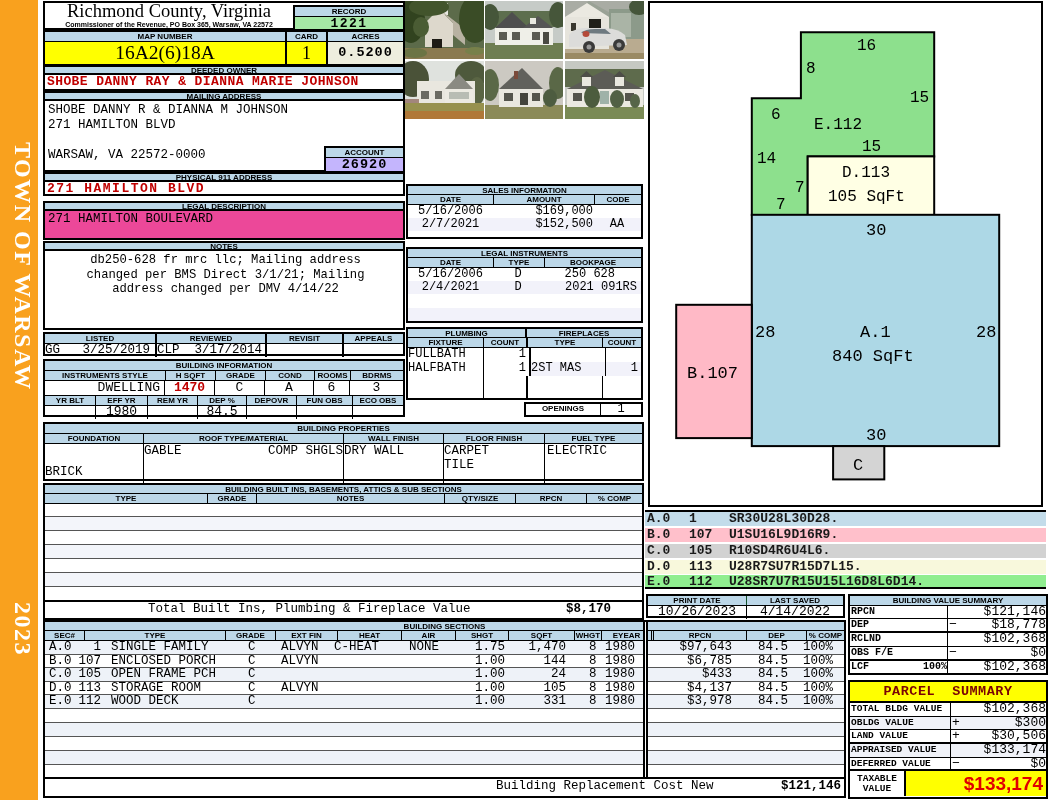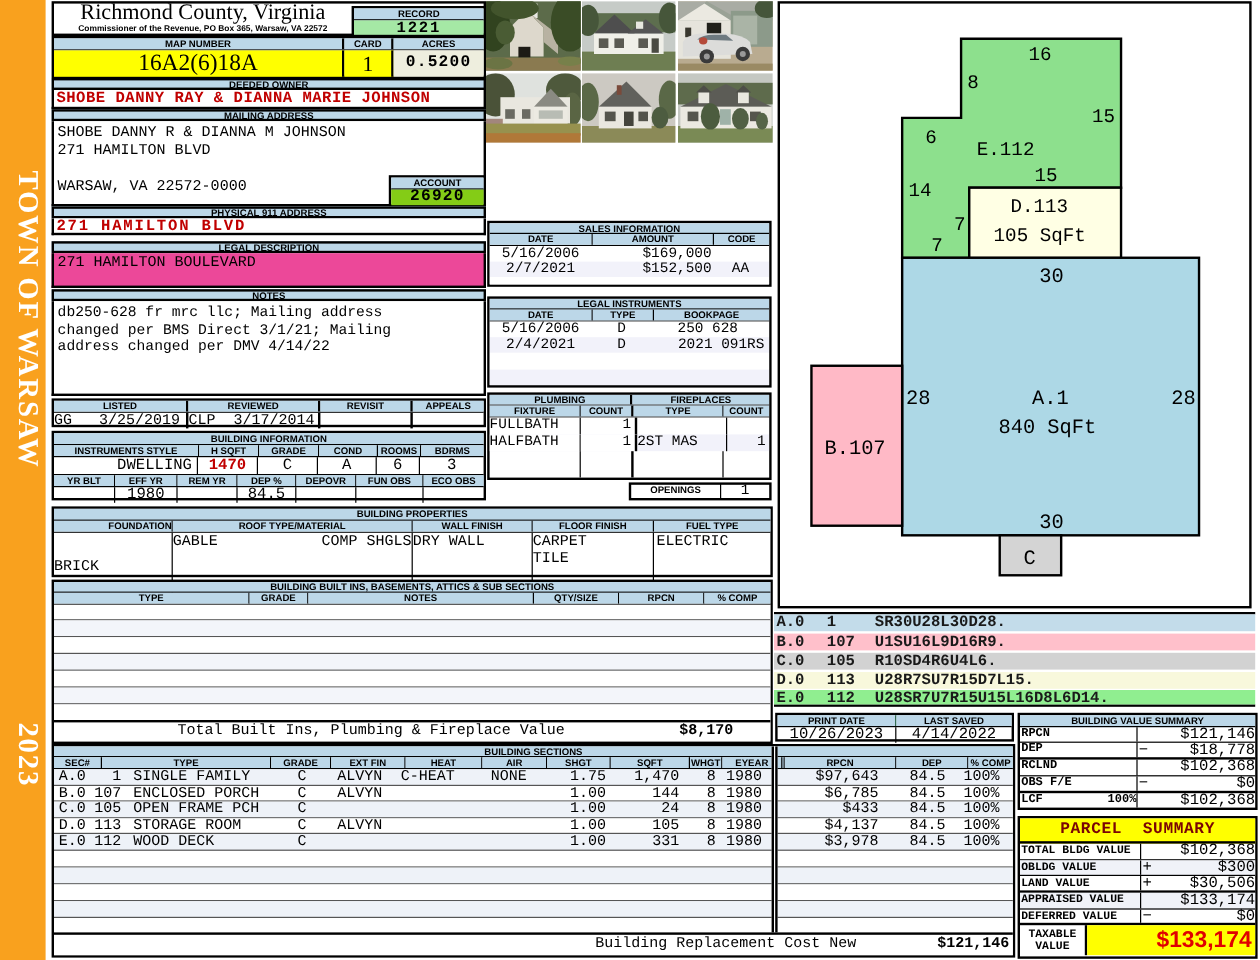--- a/index.html
+++ b/index.html
@@ -67,37 +67,37 @@
 <div class="abs mono red" style="left:43px;top:75px;width:362px;height:16px;border:2px solid #000;border-top:0;
   background:#fff;font-weight:bold;font-size:13px;line-height:14px;letter-spacing:0.4px;padding-left:2px;">SHOBE DANNY RAY &amp; DIANNA MARIE JOHNSON</div>
 
 <div class="abs hdr" style="left:43px;top:91px;width:362px;height:10px;border:2px solid #000;line-height:7px;">MAILING ADDRESS</div>
 
 <div class="abs mono" style="left:43px;top:101px;width:362px;height:71px;border:2px solid #000;border-top:0;
   background:#fff;font-size:12.5px;line-height:15px;padding:2px 0 0 3px;">SHOBE DANNY R &amp; DIANNA M JOHNSON<br>271 HAMILTON BLVD<br><br>WARSAW, VA 22572-0000</div>
 
 <div class="abs" style="left:324px;top:146px;width:81px;height:26px;border:2px solid #000;">
   <div class="hdr" style="height:9px;border-bottom:1px solid #000;">ACCOUNT</div>
-  <div class="mono" style="background:#84cc16;text-align:center;font-weight:bold;font-size:13.5px;line-height:13px;letter-spacing:1px;">26920</div>
+  <div class="mono" style="background:#c4b5fd;text-align:center;font-weight:bold;font-size:13.5px;line-height:13px;letter-spacing:1px;">26920</div>
 </div>
 
 <div class="abs hdr" style="left:43px;top:172px;width:362px;height:10px;border:2px solid #000;line-height:7px;">PHYSICAL 911 ADDRESS</div>
 
 <div class="abs mono red" style="left:43px;top:182px;width:362px;height:14px;border:2px solid #000;border-top:0;
   background:#fff;font-weight:bold;font-size:13px;line-height:13px;letter-spacing:1.5px;padding-left:2px;">271 HAMILTON BLVD</div>
 
 <div class="abs hdr" style="left:43px;top:201px;width:362px;height:10px;border:2px solid #000;line-height:7px;">LEGAL DESCRIPTION</div>
 
 <div class="abs mono" style="left:43px;top:211px;width:362px;height:29px;border:2px solid #000;border-top:0;
   background:#ec4899;font-size:12.5px;line-height:14px;padding:1px 0 0 3px;">271 HAMILTON BOULEVARD</div>
 
 <div class="abs hdr" style="left:43px;top:241px;width:362px;height:10px;border:2px solid #000;line-height:7px;">NOTES</div>
 
 <div class="abs mono" style="left:43px;top:251px;width:362px;height:79px;border:2px solid #000;border-top:0;
-  background:#fff;font-size:12.2px;line-height:14.5px;padding:2px 0 0 3px;">db250-628 fr mrc llc; Mailing address<br>changed per BMS Direct 3/1/21; Mailing<br>address changed per DMV 4/14/22</div>
+  background:#fff;font-size:12.2px;line-height:14.5px;padding:2px 0 0 3px;text-align:center;">db250-628 fr mrc llc; Mailing address<br>changed per BMS Direct 3/1/21; Mailing<br>address changed per DMV 4/14/22</div>
 
 <div class="abs" style="left:43px;top:332px;width:362px;height:24px;border:2px solid #000;">
   <div style="display:flex;height:9px;border-bottom:1px solid #000;">
     <div class="hdr" style="width:110px;border-right:2px solid #000;">LISTED</div>
     <div class="hdr" style="width:108px;border-right:2px solid #000;">REVIEWED</div>
     <div class="hdr" style="width:75px;border-right:2px solid #000;">REVISIT</div>
     <div class="hdr" style="flex:1;">APPEALS</div>
   </div>
   <div class="mono" style="display:flex;height:13px;font-size:12.5px;line-height:12px;">
     <div style="width:110px;border-right:2px solid #000;">GG&nbsp;&nbsp;&nbsp;3/25/2019</div>
@@ -218,21 +218,21 @@
 </div>
 
 <div class="abs" style="left:524px;top:401.5px;width:119px;height:15.5px;border:2px solid #000;display:flex;background:#fff;align-items:center;">
   <div style="width:74px;border-right:1px solid #000;font:bold 8px 'Liberation Sans',sans-serif;text-align:center;line-height:12px;">OPENINGS</div>
   <div class="mono" style="flex:1;text-align:center;font-size:12px;line-height:12px;">1</div>
 </div>
 
 <div class="abs" style="left:43px;top:422px;width:601px;height:59px;border:2px solid #000;">
   <div class="hdr" style="height:9px;border-bottom:1px solid #000;">BUILDING PROPERTIES</div>
   <div style="display:flex;height:9px;border-bottom:1px solid #000;">
-    <div class="hdr" style="width:98px;border-right:1px solid #000;text-align:right;">FOUNDATION</div>
+    <div class="hdr" style="width:98px;border-right:1px solid #000;">FOUNDATION</div>
     <div class="hdr" style="width:199px;border-right:1px solid #000;">ROOF TYPE/MATERIAL</div>
     <div class="hdr" style="width:99px;border-right:1px solid #000;">WALL FINISH</div>
     <div class="hdr" style="width:100px;border-right:1px solid #000;">FLOOR FINISH</div>
     <div class="hdr" style="flex:1;">FUEL TYPE</div>
   </div>
   <div class="mono" style="display:flex;height:100%;font-size:12.5px;line-height:14px;">
     <div style="width:98px;border-right:1px solid #000;padding-top:21px;">BRICK</div>
     <div style="width:199px;border-right:1px solid #000;position:relative;white-space:nowrap;"><span>GABLE</span><span style="position:absolute;left:124px;">COMP SHGLS</span></div>
     <div style="width:99px;border-right:1px solid #000;">DRY WALL</div>
     <div style="width:100px;border-right:1px solid #000;">CARPET<br>TILE</div>

